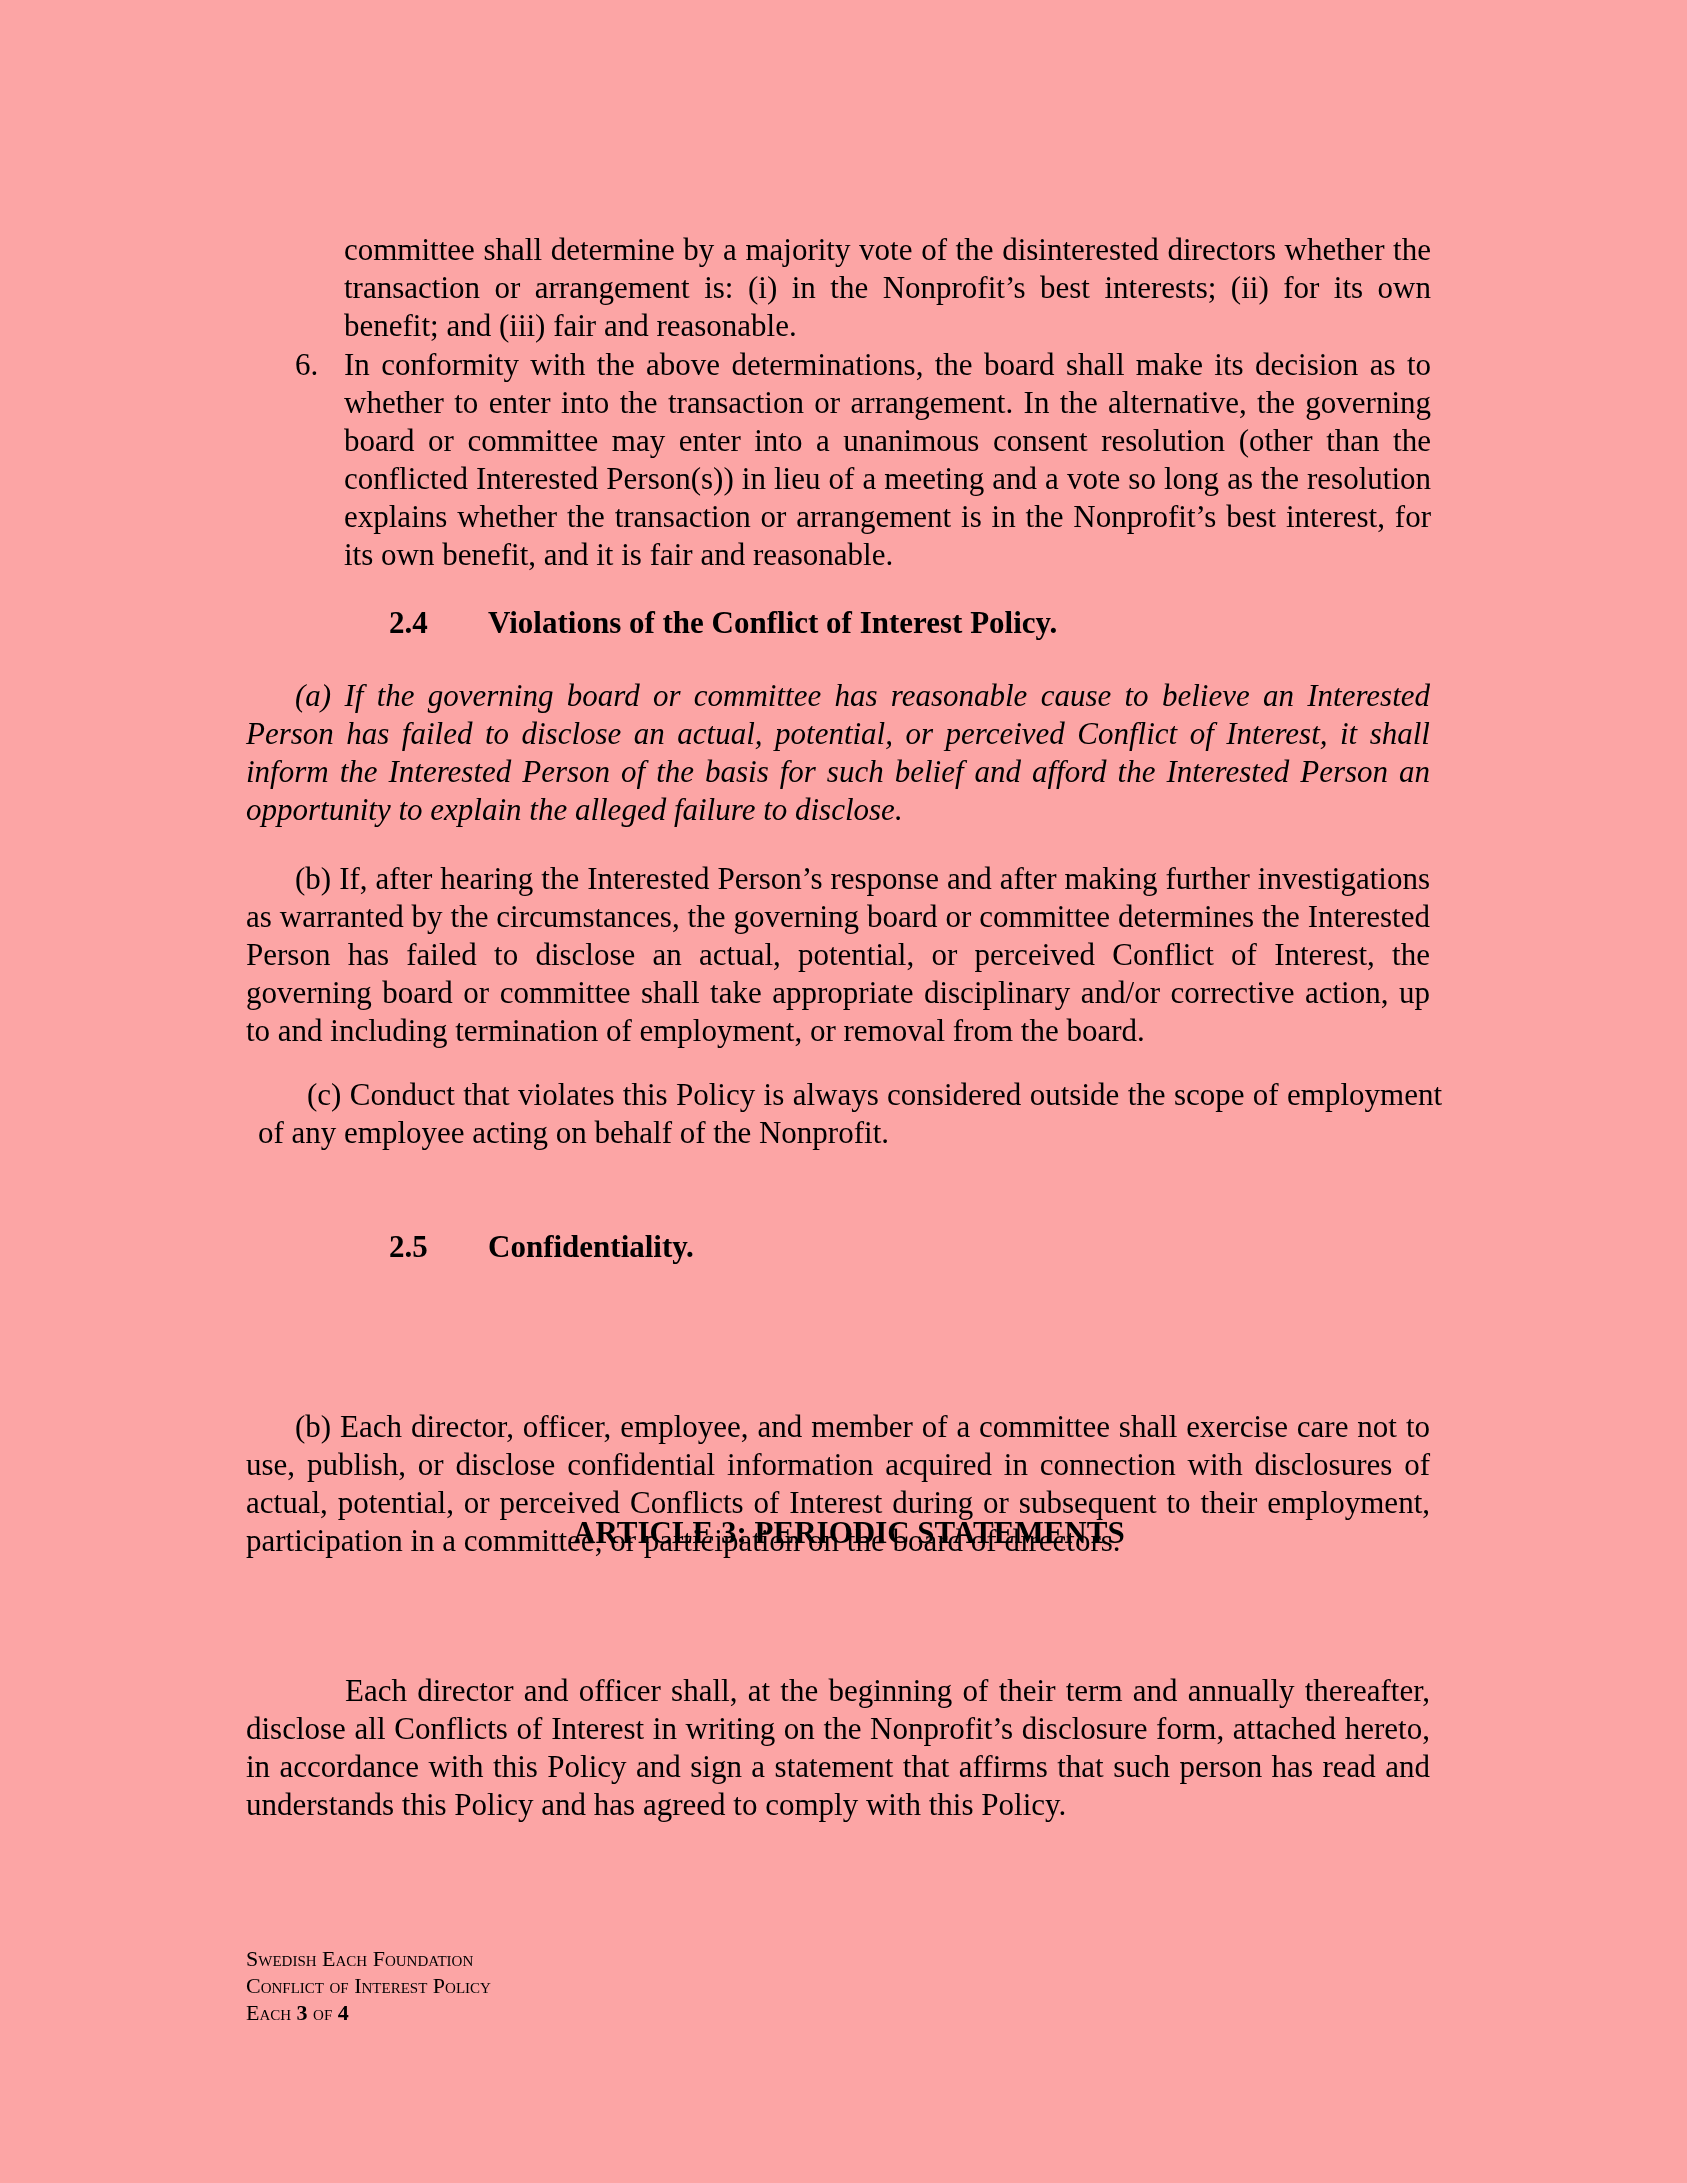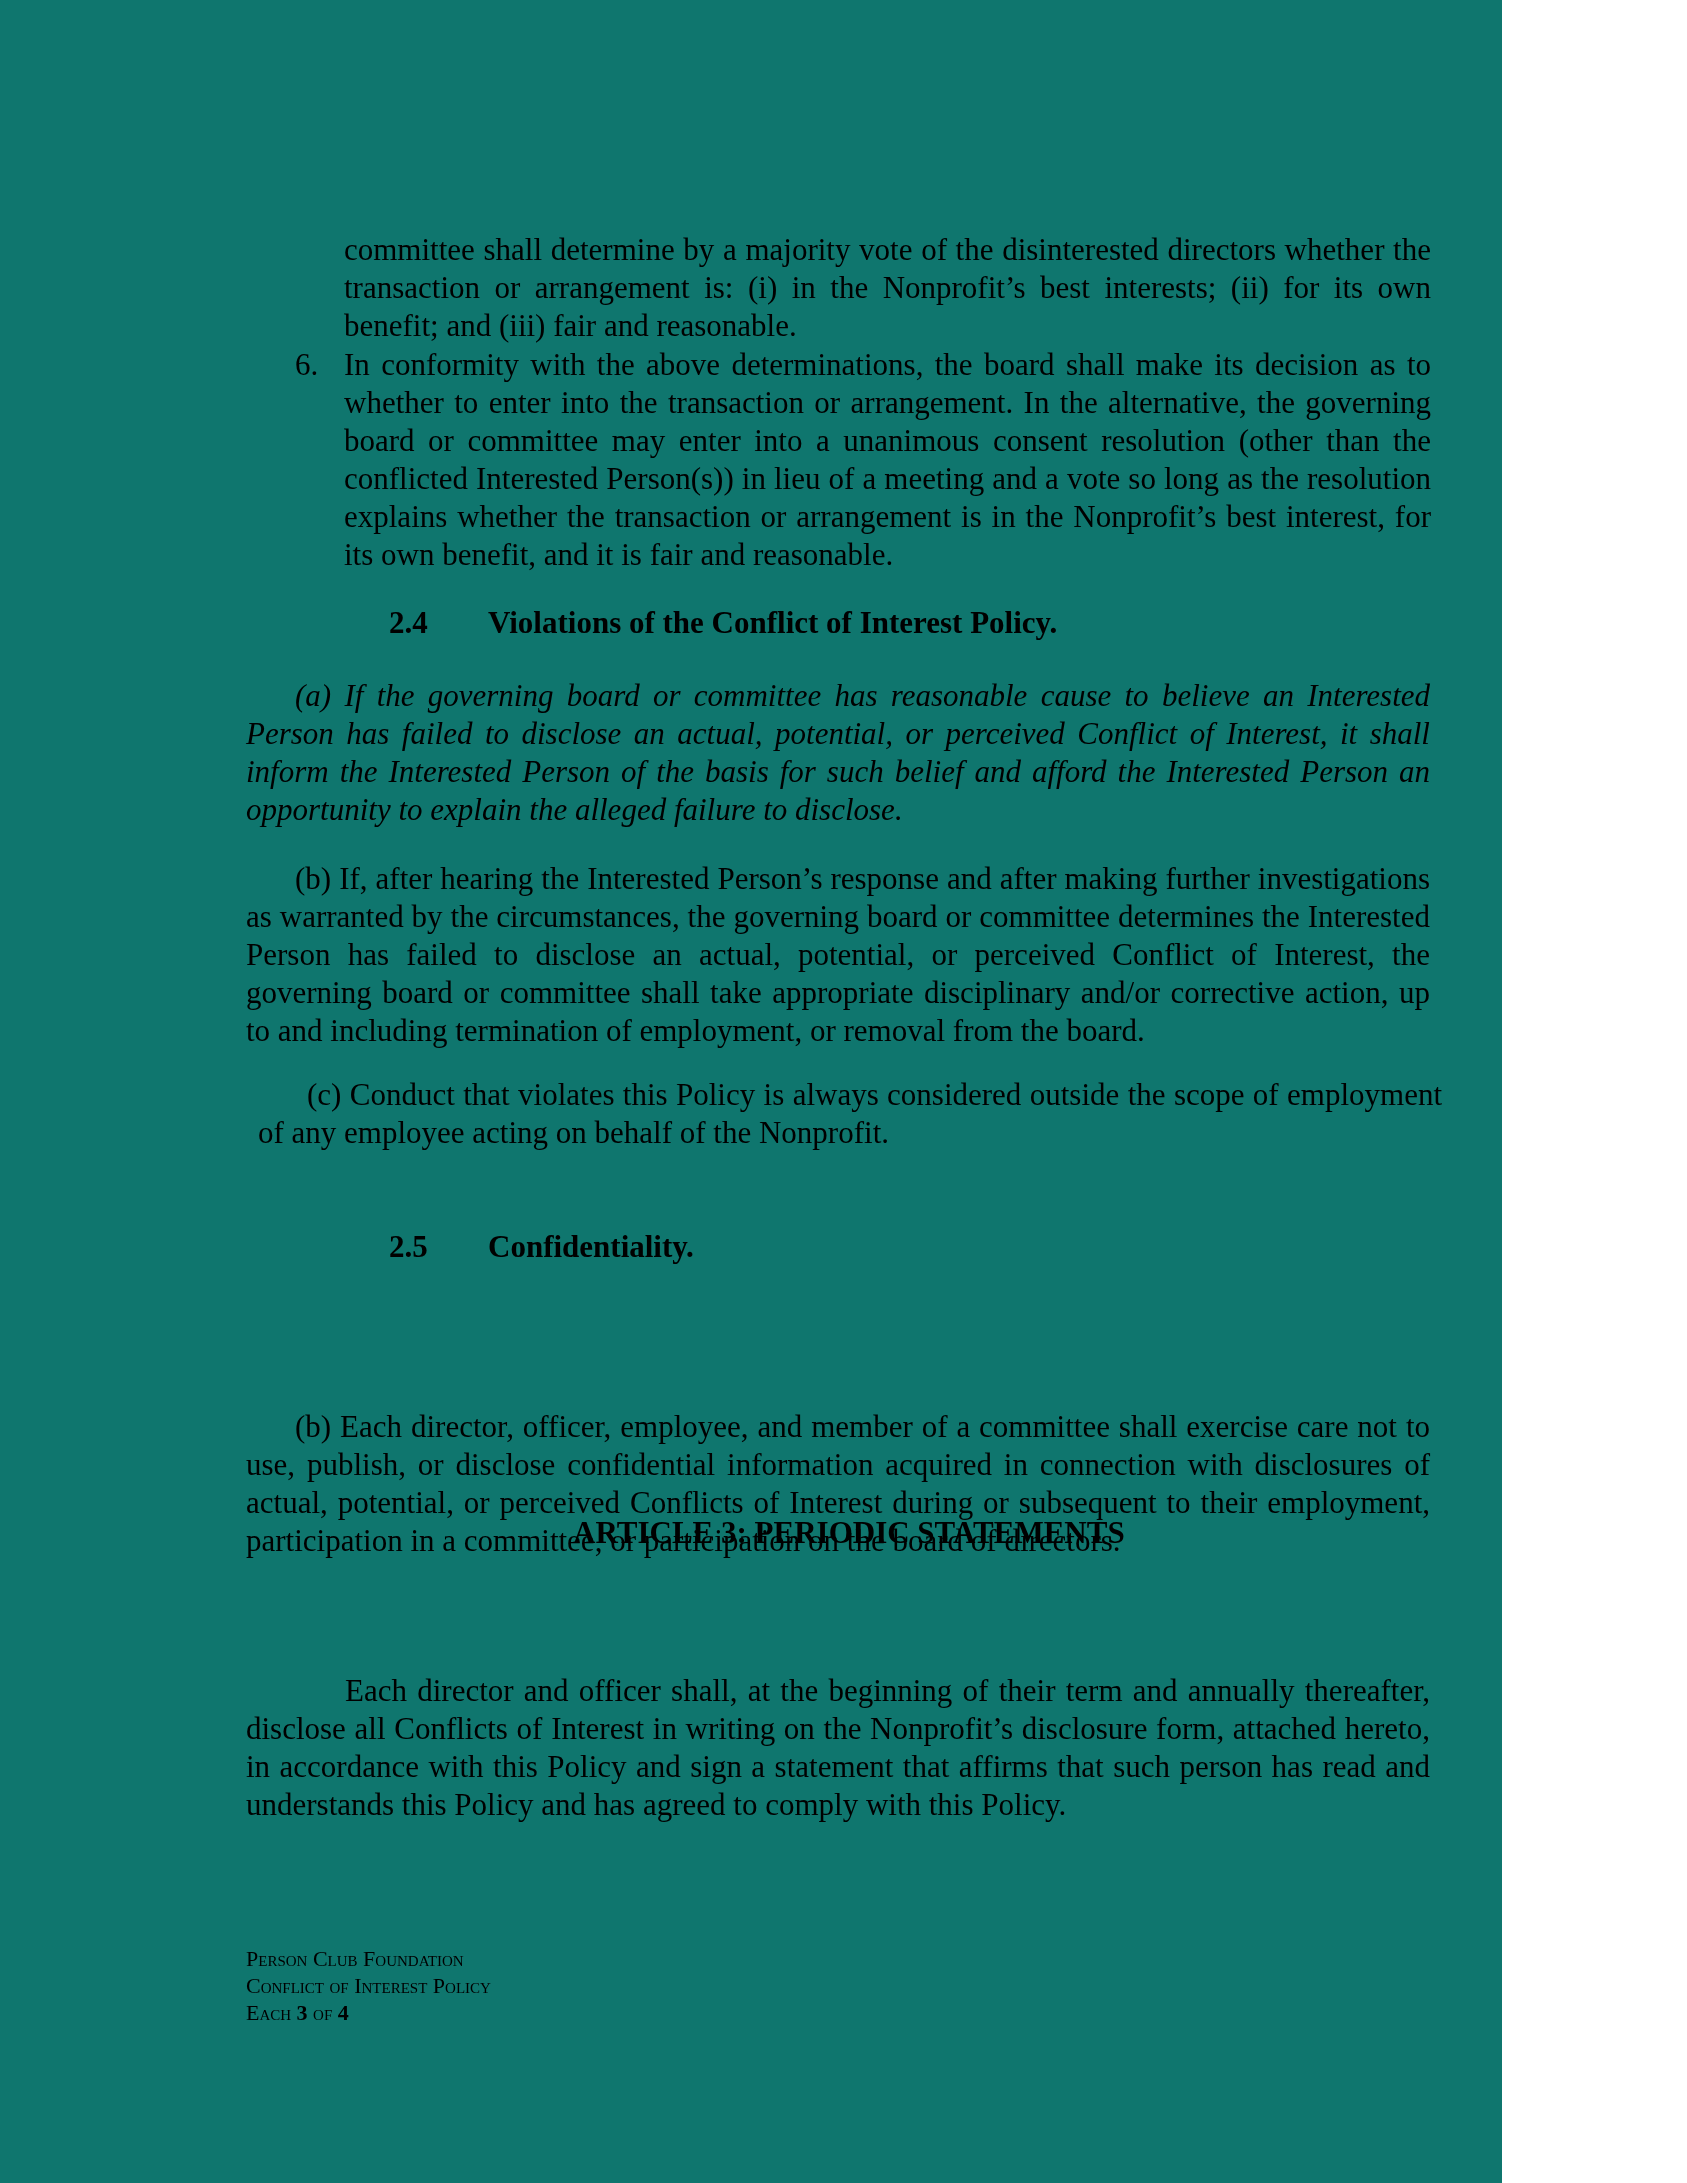--- a/index.html
+++ b/index.html
@@ -1,19 +1,19 @@
 <!DOCTYPE html>
 <html style="font-size:10.8px"><head>
 <meta charset="utf-8">
 <style>
   html, body { margin: 0; padding: 0; background: #ffffff; }
   body { width: 1687px; height: 2183px; position: relative; overflow: hidden; }
   .page {
-    position: absolute; left: 0; top: 0; width: 1502px; height: 2183px;
-    background: #0f766e; color: #000000;
+    position: absolute; left: 0; top: 0; width: 1687px; height: 2183px;
+    background: #fca5a5; color: #000000;
     font-family: "Liberation Serif", "DejaVu Serif", serif;
     font-size: 31px; line-height: 38px;
   }
   .block { position: absolute; left: 246px; width: 1184px; text-align: justify; }
   .block p { margin: 0; }
   .indent-block { position: absolute; left: 344px; width: 1087px; text-align: justify; }
   .num-item { position: absolute; left: 295px; width: 1136px; }
   .num-item .num { position: absolute; left: 0; top: 0; }
   .num-item .txt { margin-left: 49px; text-align: justify; }
   .heading { position: absolute; left: 344px; font-weight: bold; margin-left: 45px; }
@@ -64,19 +64,19 @@
 
   <div class="article" style="top:1514px;">
     <span>ARTICLE 3: PERIODIC STATEMENTS</span>
   </div>
 
   <div class="block" style="top:1672px;">
     <p style="text-indent:99px;">Each director and officer shall, at the beginning of their term and annually thereafter, disclose all Conflicts of Interest in writing on the Nonprofit’s disclosure form, attached hereto, in accordance with this Policy and sign a statement that affirms that such person has read and understands this Policy and has agreed to comply with this Policy.</p>
   </div>
 
   <div class="footer">
-    <div>Person Club Foundation</div>
+    <div>Swedish Each Foundation</div>
     <div>Conflict of Interest Policy</div>
     <div><span>Each </span><span class="bold">3</span><span> of </span><span class="bold">4</span></div>
   </div>
 
 </div>
 
 
 </body></html>

